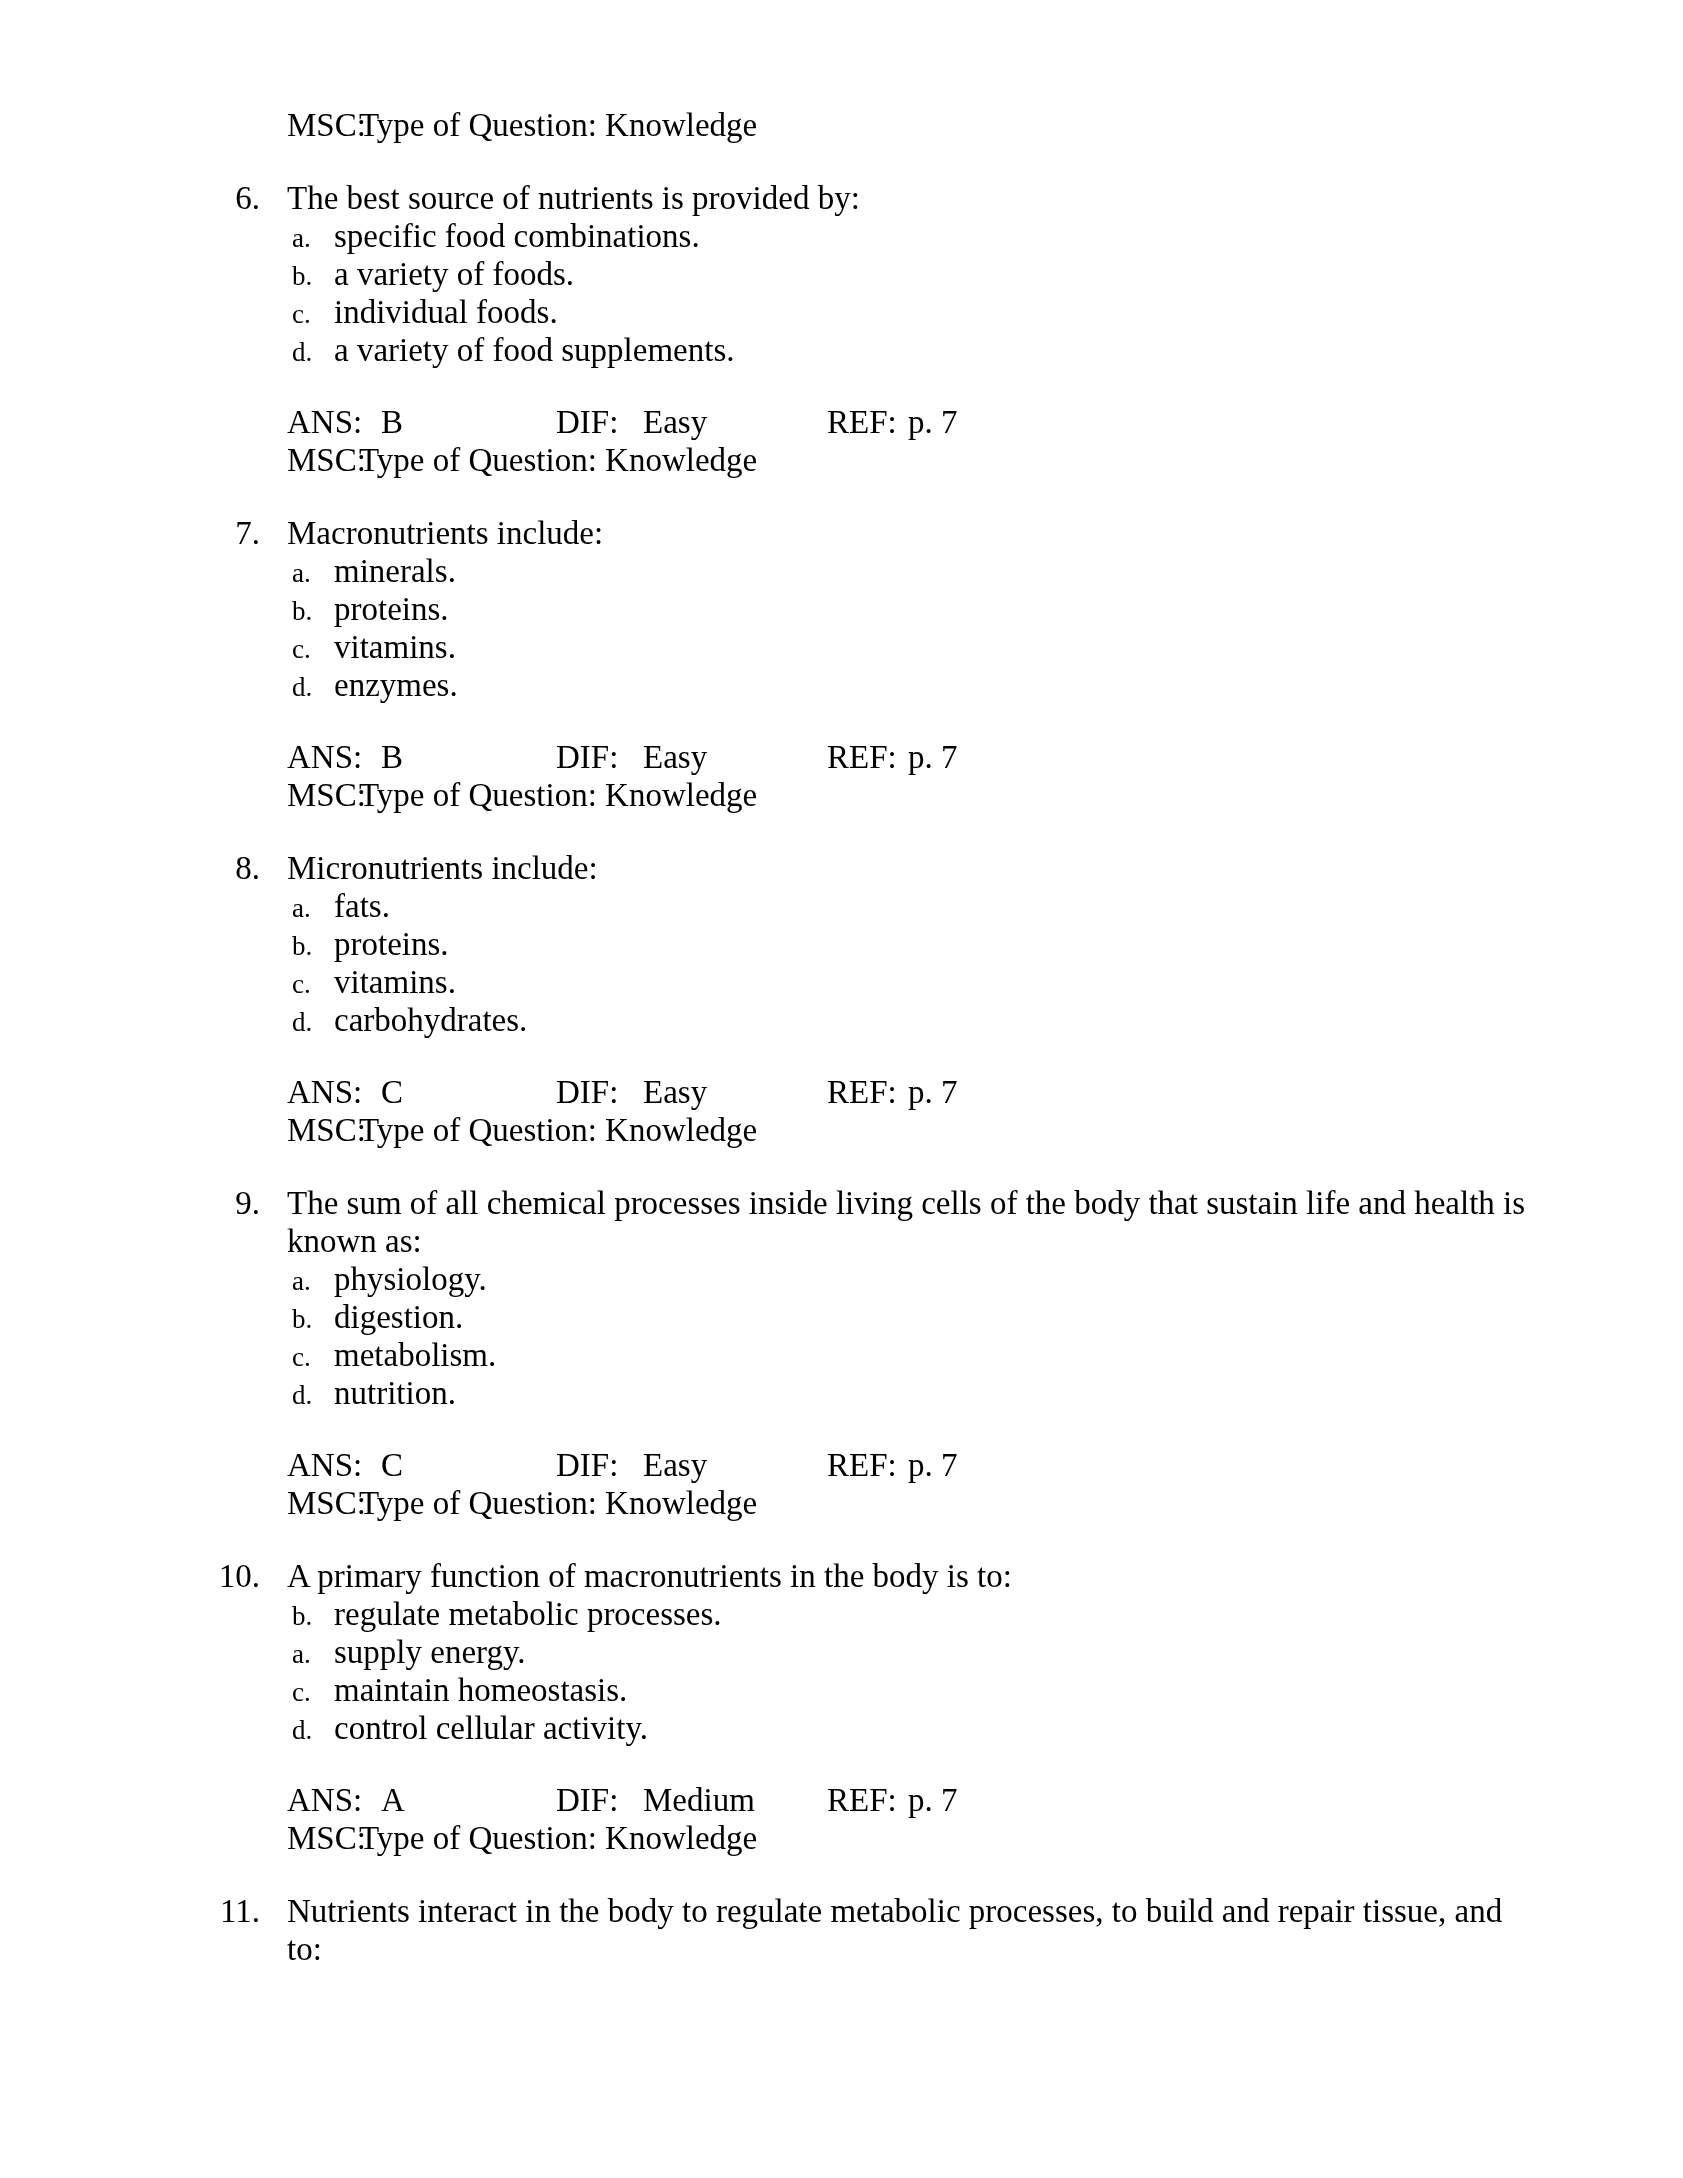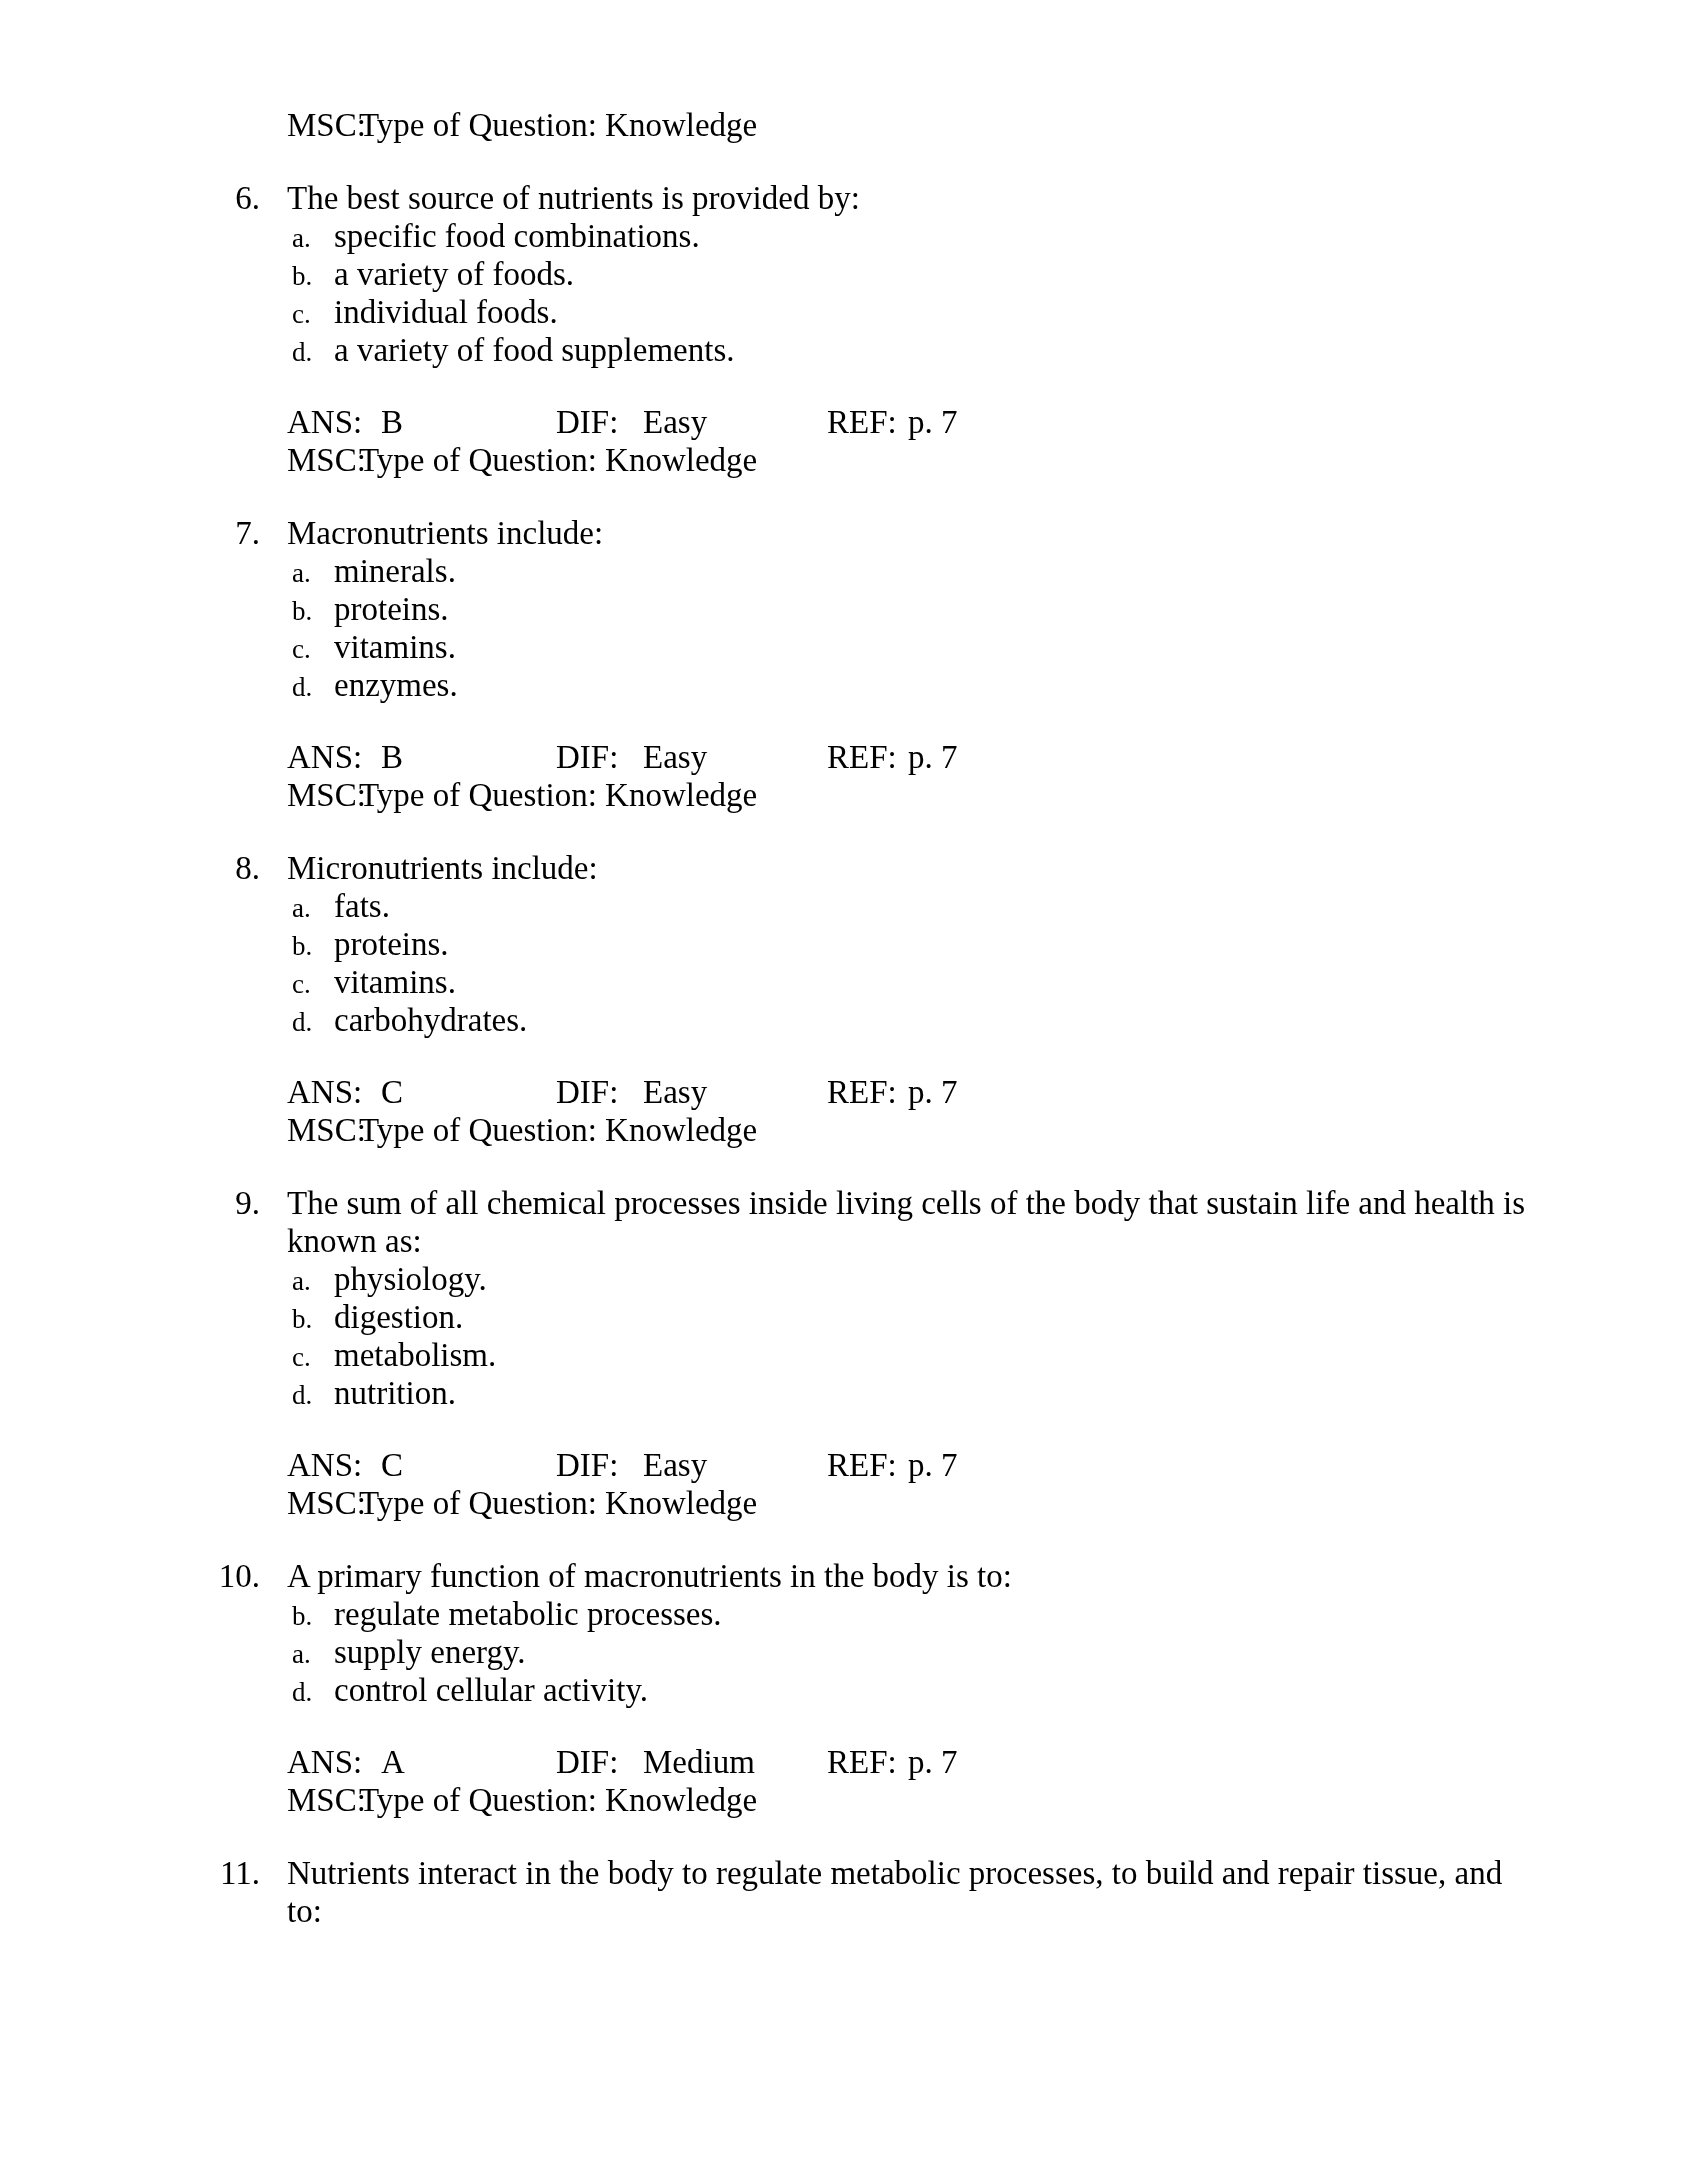--- a/index.html
+++ b/index.html
@@ -222,20 +222,23 @@
     </div>
     <div class="options">
   <div class="opt">
     <span class="opt-letter">b.</span><span>regulate metabolic processes.</span>
   </div>
 
   <div class="opt">
     <span class="opt-letter">a.</span><span>supply energy.</span>
   </div>
 
+  <div class="opt">
+    <span class="opt-letter">c.</span><span>maintain homeostasis.</span>
+  </div>
 
   <div class="opt">
     <span class="opt-letter">d.</span><span>control cellular activity.</span>
   </div>
 </div>
     <div class="meta-row ans-row">
       <span class="pos p-label">ANS:</span>
       <span class="pos p-ansval">A</span>
       <span class="pos p-diflab">DIF:</span>
       <span class="pos p-difval">Medium</span>

